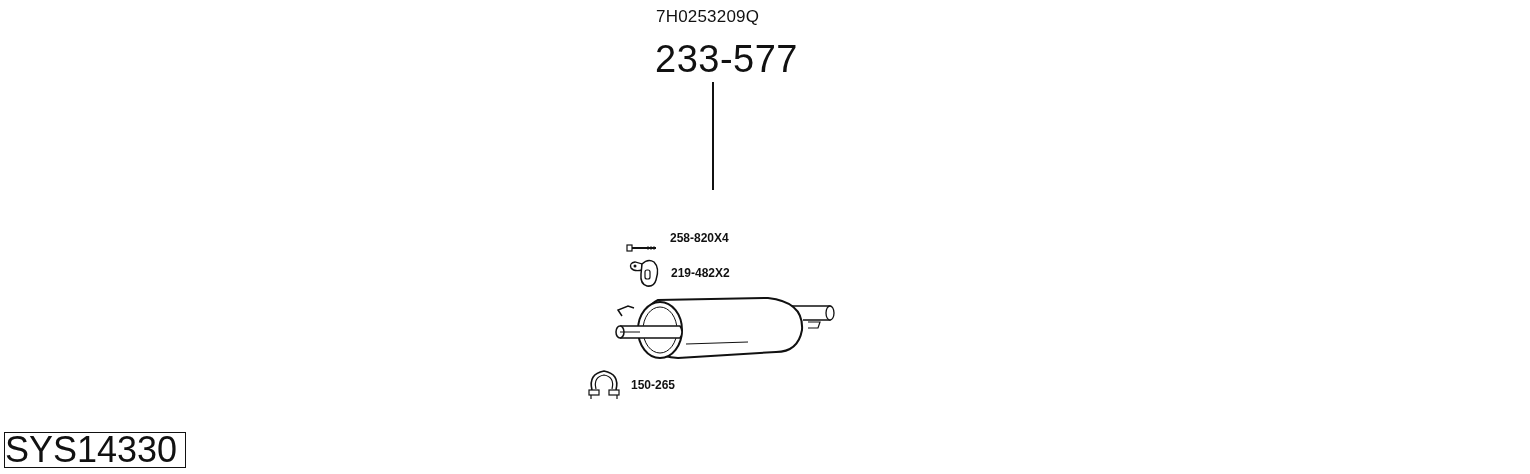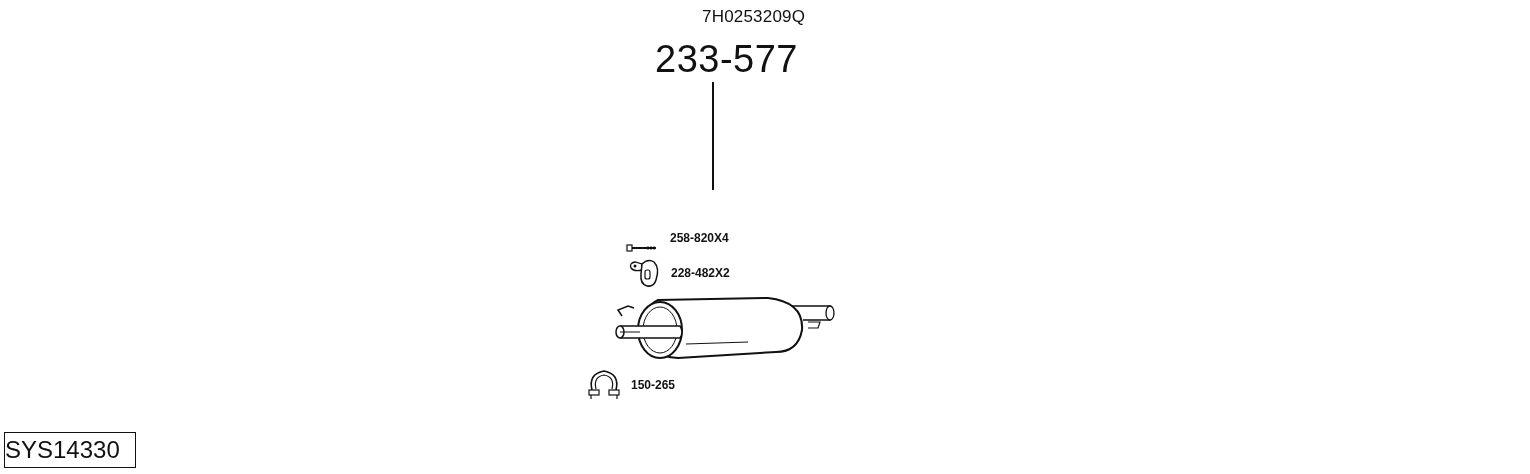--- a/index.html
+++ b/index.html
@@ -1,22 +1,22 @@
 <!DOCTYPE html>
 <html><head>
 <meta charset="utf-8">
 <style>
   html, body { margin:0; padding:0; background:#ffffff; }
   body { width:1530px; height:474px; position:relative; overflow:hidden; font-family:"Liberation Sans", sans-serif; color:#111; }
   .abs { position:absolute; }
-  .oem { left:656px; top:7px; font-size:17px; letter-spacing:0.2px;margin-left:46px; }
+  .oem { left:656px; top:7px; font-size:17px; letter-spacing:0.2px; }
   .main-part { left:642px; top:38px; font-size:38px; letter-spacing:0.5px;margin-left:13px; }
   .leader { left:712px; top:82px; width:1.5px; height:108px; background:#111; }
   .lbl { font-size:12px;font-weight:bold; }
-  .sys-box { left:4px; top:432px; width:132px; height:36px; border:1.5px solid #111; box-sizing:border-box; font-size:24px; line-height:34px; text-align:left; }
+  .sys-box { left:4px; top:432px; width:182px; height:36px; border:1.5px solid #111; box-sizing:border-box; font-size:36px; line-height:34px; text-align:left; }
   svg { position:absolute; overflow:visible; }
 </style>
 </head>
 <body>
 
 <div class="abs oem">7H0253209Q</div>
 <div class="abs main-part">233-577</div>
 <div class="abs leader"></div>
 
 <svg style="left:626px;top:243px" width="34" height="10" viewBox="0 0 34 10">
@@ -27,21 +27,21 @@
   <line x1="28" y1="3" x2="28" y2="7" stroke="#111" stroke-width="0.8"></line>
 </svg>
 <div class="abs lbl" style="left:670px;top:231px">258-820X4</div>
 
 <svg style="left:628px;top:258px" width="34" height="30" viewBox="0 0 34 30">
   <path d="M3 10 Q1 5 7 4 L14 6 L14 12 Q6 14 3 10 Z" fill="#fff" stroke="#111" stroke-width="1.3"></path>
   <path d="M14 6 Q20 0 26 4 Q32 10 28 22 Q26 29 19 28 Q12 26 13 16 Z" fill="#fff" stroke="#111" stroke-width="1.5"></path>
   <rect x="17" y="12" width="5" height="9" rx="2" fill="#fff" stroke="#111" stroke-width="1.2"></rect>
   <circle cx="7" cy="8" r="1.5" fill="#111"></circle>
 </svg>
-<div class="abs lbl" style="left:671px;top:266px">228-482X2</div>
+<div class="abs lbl" style="left:671px;top:266px">219-482X2</div>
 
 <svg style="left:608px;top:294px" width="232" height="70" viewBox="0 0 232 70">
 
   <path d="M180 12 L222 12 Q228 18 222 26 L195 26" fill="#fff" stroke="#111" stroke-width="1.5"></path>
   <ellipse cx="222" cy="19" rx="4" ry="7" fill="#fff" stroke="#111" stroke-width="1.3"></ellipse>
   <path d="M200 28 L212 28 L210 34 L200 34" fill="none" stroke="#111" stroke-width="1.2"></path>
 
   <path d="M50 6 L160 4 Q196 8 194 36 Q190 58 168 58 L70 64 Q40 62 35 38 Q36 12 50 6 Z" fill="#fff" stroke="#111" stroke-width="2"></path>
   <ellipse cx="52" cy="36" rx="22" ry="28" fill="#fff" stroke="#111" stroke-width="2"></ellipse>
   <ellipse cx="52" cy="36" rx="17" ry="23" fill="none" stroke="#111" stroke-width="1"></ellipse>

